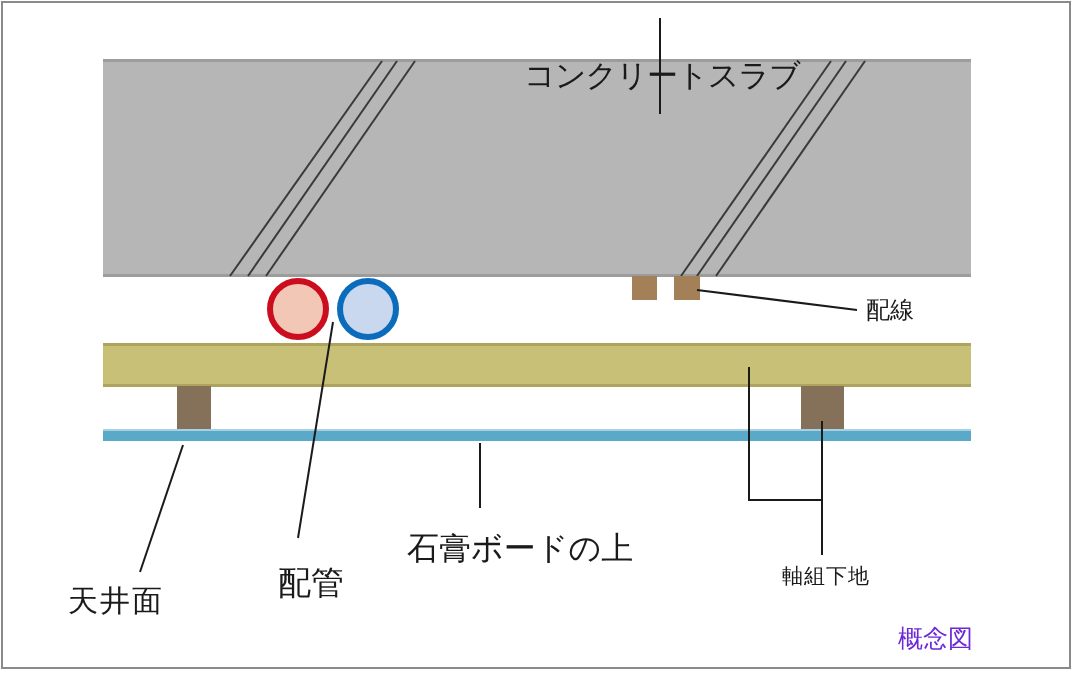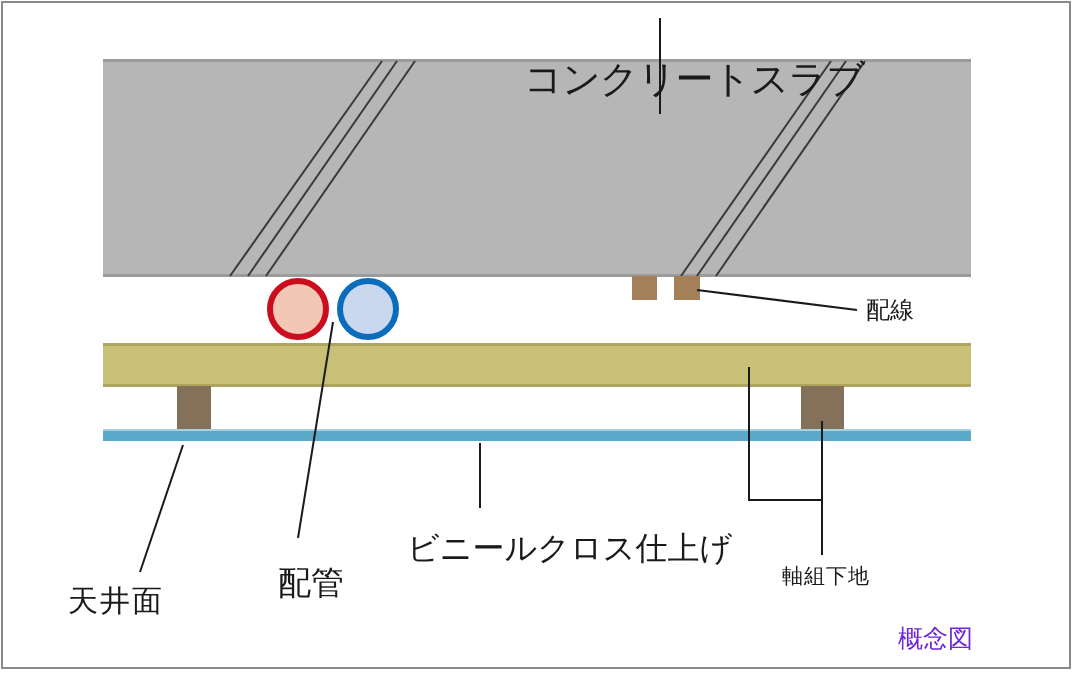--- a/index.html
+++ b/index.html
@@ -1,20 +1,20 @@
 <!DOCTYPE html>
 <html><head>
 <meta charset="utf-8">
 <style>
   html, body { margin: 0; padding: 0; background: #ffffff; }
   body { width: 1075px; height: 673px; position: relative; overflow: hidden; font-family: "DejaVu Sans", "Liberation Sans", sans-serif; }
   .frame { position: absolute; left: 1px; top: 1px; width: 1070px; height: 668px; border: 2px solid #8a8a8a; box-sizing: border-box; }
   svg.diagram { position: absolute; left: 0; top: 0; }
   .label { position: absolute; color: #1a1a1a; white-space: nowrap; line-height: 1; }
-  .lbl-slab { left: 524px; top: 60px; font-size: 38px; letter-spacing: -1px; }
+  .lbl-slab { left: 524px; top: 60px; font-size: 31px; letter-spacing: -1px; }
   .lbl-wire { left: 866px; top: 298px; font-size: 24px; }
   .lbl-ceiling { left: 68px; top: 586px; font-size: 30px; letter-spacing: 2px; }
   .lbl-pipe { left: 245px; top: 566px; font-size: 33px; margin-left: 33px; }
   .lbl-board { left: 407px; top: 527px; font-size: 32px; text-align: center; line-height: 1.32; }
   .lbl-frame { left: 782px; top: 566px; font-size: 21px; letter-spacing: 1px; }
   .lbl-concept { left: 898px; top: 626px; font-size: 25px; font-family: "DejaVu Serif", "Liberation Serif", serif; color: #6d28d9; }
 </style>
 </head>
 <body>
 
@@ -77,16 +77,16 @@
     <polyline points="749,367 749,500 822,500"></polyline>
     <line x1="822" y1="421" x2="822" y2="555"></line>
   </g>
 </svg>
 
 <div class="label lbl-slab">コンクリートスラブ</div>
 <div class="label lbl-wire">配線</div>
 <div class="label lbl-ceiling">天井面</div>
 <div class="label lbl-pipe">配管</div>
 <div class="label lbl-board">
-  <div>ビニールクロス仕上げ</div>
+  <div>石膏ボードの上</div>
 </div>
 <div class="label lbl-frame">軸組下地</div>
 <div class="label lbl-concept">概念図</div>
 
 </body></html>

